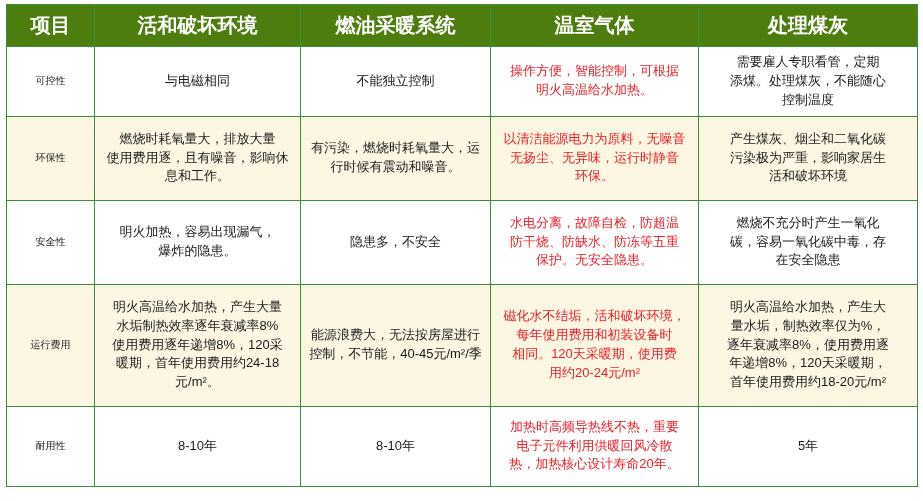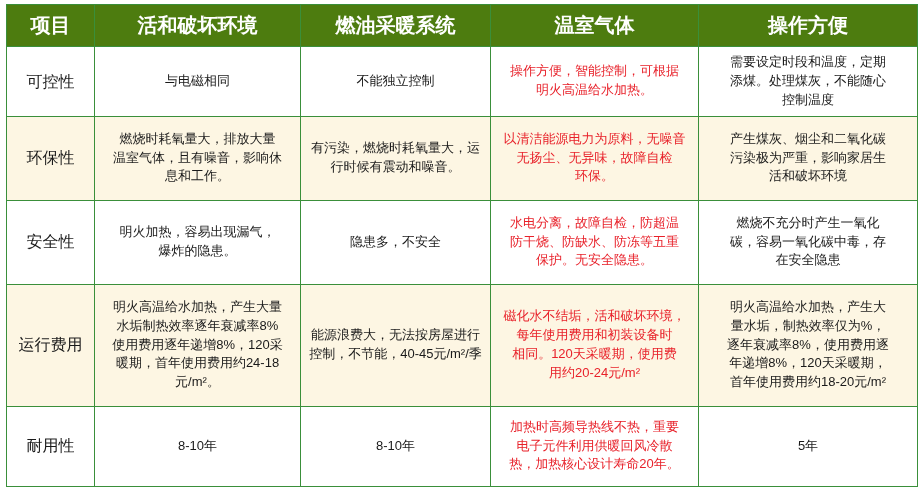--- a/index.html
+++ b/index.html
@@ -52,21 +52,21 @@
     font-size: 13px;
     color: #1a1a1a;
   }
   tbody tr.alt td {
     background: #fdf6e3;
   }
   tbody tr.plain td {
     background: #ffffff;
   }
   td.label {
-    font-size: 16px;
+    font-size: 10px;
     color: #1a1a1a;
   }
   td.red {
     color: #e8212a;
   }
   .cell-text {
     display: block;
     white-space: pre-line;
   }
   tbody tr.r-controllability td { height: 62px; }
@@ -86,56 +86,56 @@
         <col class="c2">
         <col class="c3">
         <col class="c4">
     </colgroup>
     <thead>
       <tr>
         <th>项目</th>
         <th>活和破坏环境</th>
         <th>燃油采暖系统</th>
         <th>温室气体</th>
-        <th>操作方便</th>
+        <th>处理煤灰</th>
       </tr>
     </thead>
     <tbody>
       <tr class="plain r-controllability">
         <td class="label">可控性</td>
         <td>
             <span class="cell-text">与电磁相同</span>
           </td>
         <td>
             <span class="cell-text">不能独立控制</span>
           </td>
         <td class="red">
             <span class="cell-text">操作方便，智能控制，可根据
 明火高温给水加热。</span>
           </td>
         <td>
-            <span class="cell-text">需要设定时段和温度，定期
+            <span class="cell-text">需要雇人专职看管，定期
 添煤。处理煤灰，不能随心
 控制温度</span>
           </td>
       </tr>
       <tr class="alt r-environment">
         <td class="label">环保性</td>
         <td>
             <span class="cell-text">燃烧时耗氧量大，排放大量
-温室气体，且有噪音，影响休
+使用费用逐，且有噪音，影响休
 息和工作。</span>
           </td>
         <td>
             <span class="cell-text">有污染，燃烧时耗氧量大，运
 行时候有震动和噪音。</span>
           </td>
         <td class="red">
             <span class="cell-text">以清洁能源电力为原料，无噪音
-无扬尘、无异味，故障自检
+无扬尘、无异味，运行时静音
 环保。</span>
           </td>
         <td>
             <span class="cell-text">产生煤灰、烟尘和二氧化碳
 污染极为严重，影响家居生
 活和破坏环境</span>
           </td>
       </tr>
       <tr class="plain r-safety">
         <td class="label">安全性</td>

